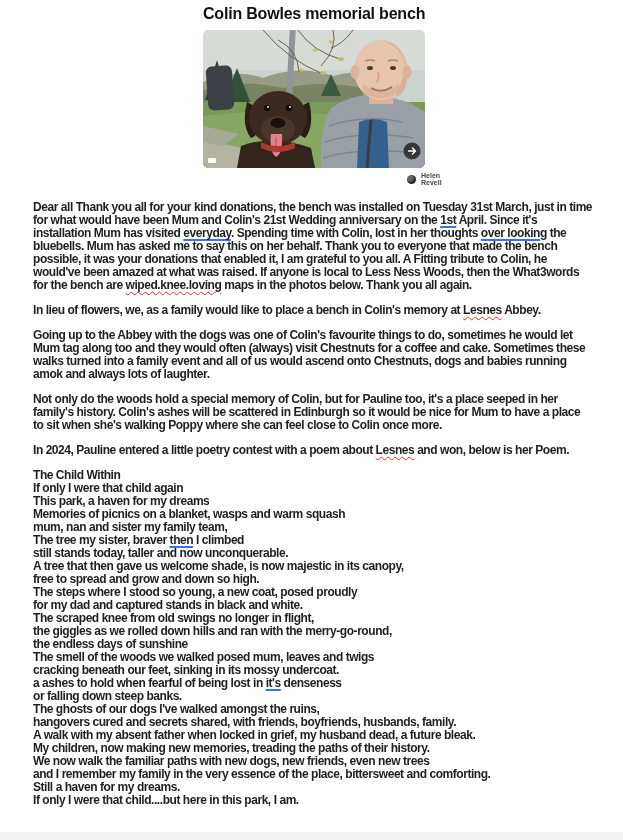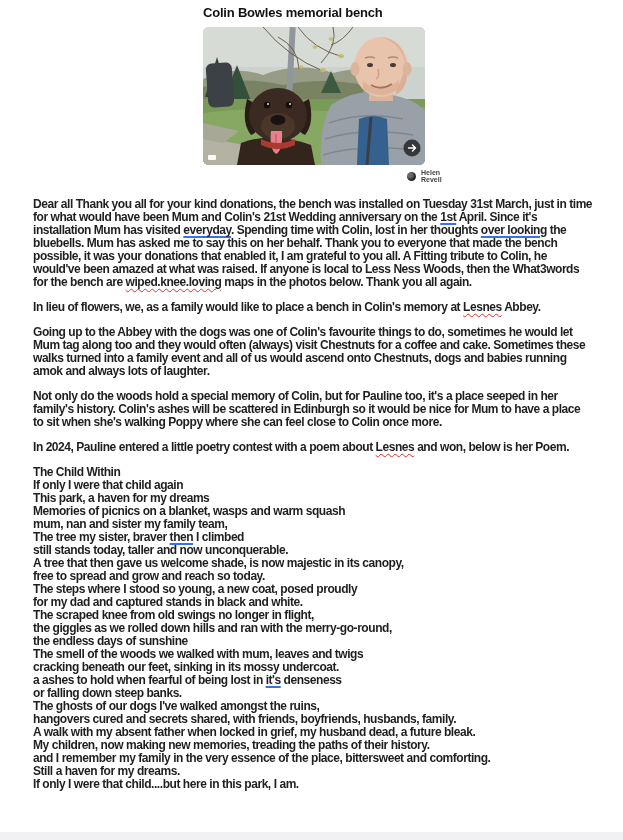--- a/index.html
+++ b/index.html
@@ -3,21 +3,21 @@
 <meta charset="utf-8">
 <style>
   html,body{margin:0;padding:0;}
   body{
     width:623px;height:840px;position:relative;overflow:hidden;
     background:#ffffff;color:#1e1e1e;
     font-family:"Liberation Sans",sans-serif;
     -webkit-font-smoothing:antialiased;
   }
   .page-title{
-    font-size:13px;font-weight:bold;letter-spacing:-0.2px;
+    font-size:16px;font-weight:bold;letter-spacing:-0.2px;
     margin:5px 16px 7px 203px;color:#111;
   }
   .photo-wrap{width:222px;margin-left:203px;}
   .photo{
     width:222px;height:138px;border-radius:6px;overflow:hidden;
     position:relative;background:#c9cfcb;
   }
   .photo svg{display:block;}
   .credit{
     display:flex;align-items:center;gap:5px;
@@ -166,33 +166,34 @@
     </div>
   <div class="poem">
       <div class="poem-line"><span>The Child Within</span></div>
       <div class="poem-line"><span>If only I were that child again</span></div>
       <div class="poem-line"><span>This park, a haven for my dreams</span></div>
       <div class="poem-line"><span>Memories of picnics on a blanket, wasps and warm squash</span></div>
       <div class="poem-line"><span>mum, nan and sister my family team,</span></div>
       <div class="poem-line"><span>The tree my sister, braver </span><span class="u-grammar">then</span><span> I climbed</span></div>
       <div class="poem-line"><span>still stands today, taller and now unconquerable.</span></div>
       <div class="poem-line"><span>A tree that then gave us welcome shade, is now majestic in its canopy,</span></div>
-      <div class="poem-line"><span>free to spread and grow and reach so today.</span></div>
+      <div class="poem-line"><span>free to spread and grow and down so high.</span></div>
       <div class="poem-line"><span>The steps where I stood so young, a new coat, posed proudly</span></div>
       <div class="poem-line"><span>for my dad and captured stands in black and white.</span></div>
       <div class="poem-line"><span>The scraped knee from old swings no longer in flight,</span></div>
       <div class="poem-line"><span>the giggles as we rolled down hills and ran with the merry-go-round,</span></div>
       <div class="poem-line"><span>the endless days of sunshine</span></div>
-      <div class="poem-line"><span>The smell of the woods we walked with mum, leaves and twigs</span></div>
+      <div class="poem-line"><span>The smell of the woods we walked posed mum, leaves and twigs</span></div>
       <div class="poem-line"><span>cracking beneath our feet, sinking in its mossy undercoat.</span></div>
       <div class="poem-line"><span>a ashes to hold when fearful of being lost in </span><span class="u-grammar">it's</span><span> denseness</span></div>
       <div class="poem-line"><span>or falling down steep banks.</span></div>
       <div class="poem-line"><span>The ghosts of our dogs I've walked amongst the ruins,</span></div>
       <div class="poem-line"><span>hangovers cured and secrets shared, with friends, boyfriends, husbands, family.</span></div>
       <div class="poem-line"><span>A walk with my absent father when locked in grief, my husband dead, a future bleak.</span></div>
       <div class="poem-line"><span>My children, now making new memories, treading the paths of their history.</span></div>
+      <div class="poem-line"><span>We now walk the familiar paths with new dogs, new friends, even new trees</span></div>
       <div class="poem-line"><span>and I remember my family in the very essence of the place, bittersweet and comforting.</span></div>
       <div class="poem-line"><span>Still a haven for my dreams.</span></div>
       <div class="poem-line"><span>If only I were that child....but here in this park, I am.</span></div>
     </div>
 </div>
 
 <div class="bottom-bar"></div>
 
 </body></html>

